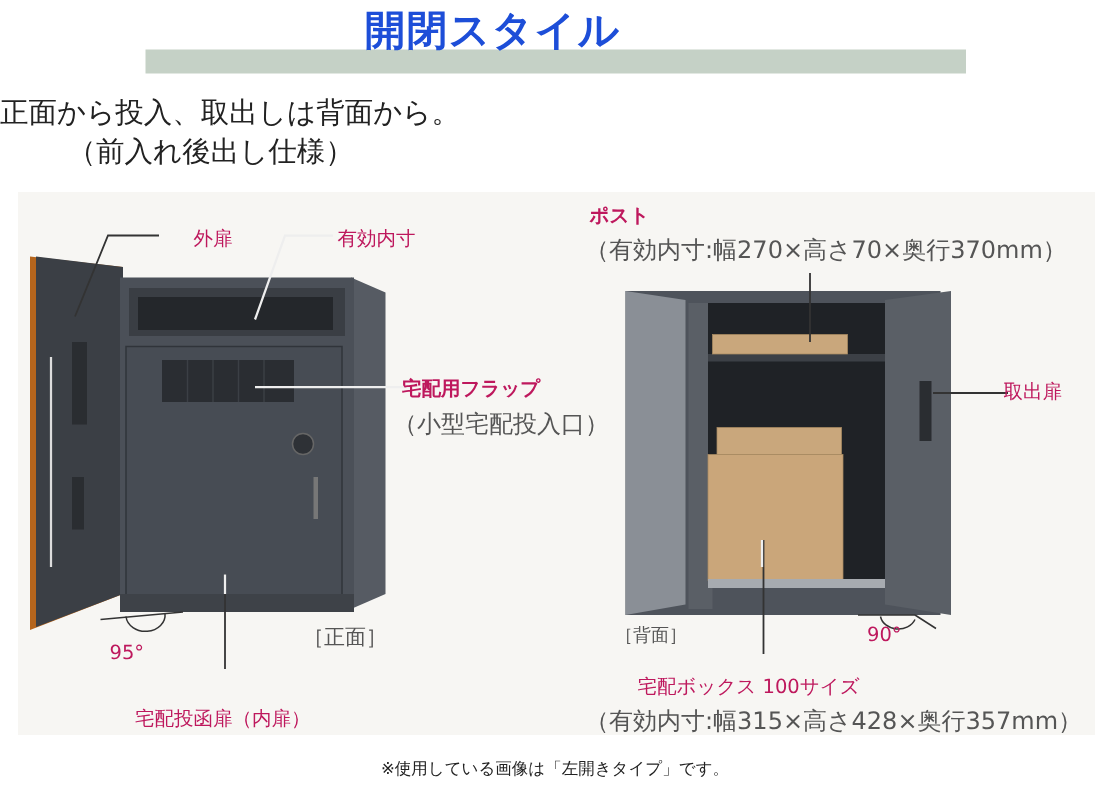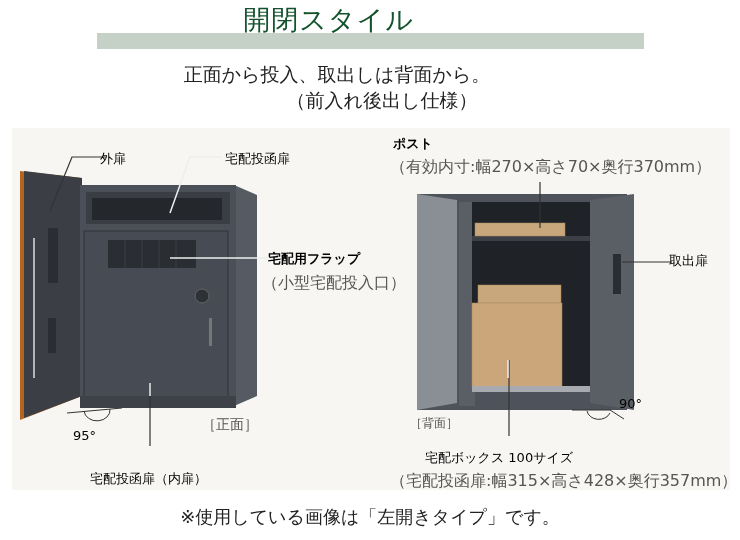--- a/index.html
+++ b/index.html
@@ -1,24 +1,24 @@
 <!DOCTYPE html>
 <html><head>
 <meta charset="utf-8">
 <style>
   html,body{margin:0;padding:0;background:#ffffff;}
   body{width:740px;height:540px;position:relative;overflow:hidden;font-family:"DejaVu Sans","Liberation Sans",sans-serif;color:#222;}
   .abs{position:absolute;}
   .title-band{left:97px;top:33px;width:547px;height:16px;background:#c5d1c6;}
-  .title{left:0;width:657px;top:2px;text-align:center;font-size:27px;font-weight:normal;color:#14532d;letter-spacing:1px;}
-  .subtitle{left:0;width:674px;text-align:center;font-size:19px;color:#222;}
+  .title{left:0;width:657px;top:2px;text-align:center;font-size:27px;font-weight:bold;color:#1d4ed8;letter-spacing:1px;}
+  .subtitle{left:0;width:674px;text-align:left;font-size:19px;color:#222;}
   .panel{left:12px;top:128px;width:718px;height:362px;background:#f7f6f3;}
-  .lbl{font-size:13px;color:#000000;white-space:nowrap;}
+  .lbl{font-size:13px;color:#be185d;white-space:nowrap;}
   .lbl-sub{font-size:16px;color:#555;white-space:nowrap;}
-  .footer{left:0;width:740px;top:505px;text-align:center;font-size:18px;color:#222;}
+  .footer{left:0;width:740px;top:505px;text-align:center;font-size:11px;color:#222;}
   svg{position:absolute;left:0;top:0;}
 </style>
 </head>
 <body>
 
 <div class="abs title-band"></div>
 <div class="abs title">開閉スタイル</div>
 <div class="abs subtitle" style="top:62px;">正面から投入、取出しは背面から。</div>
 <div class="abs subtitle" style="top:88px;margin-left:45px;">（前入れ後出し仕様）</div>
 
@@ -74,29 +74,29 @@
     <line x1="138" y1="255" x2="138" y2="318" stroke="#333" stroke-width="1.2"></line>
     <line x1="138" y1="255" x2="138" y2="268" stroke="#eee" stroke-width="1.5"></line>
 
     <line x1="528" y1="54" x2="528" y2="100" stroke="#333" stroke-width="1.2"></line>
     <line x1="497" y1="232" x2="497" y2="308" stroke="#333" stroke-width="1.2"></line>
     <line x1="496" y1="232" x2="496" y2="250" stroke="#eee" stroke-width="1.5"></line>
     <line x1="610" y1="134" x2="660" y2="134" stroke="#333" stroke-width="1.2"></line>
   </svg>
 </div>
 
-<div class="abs lbl" style="left:100px;top:150px;">外扉</div>
-<div class="abs lbl" style="left:225px;top:150px;">宅配投函扉</div>
+<div class="abs lbl" style="left:129px;top:150px;">外扉</div>
+<div class="abs lbl" style="left:225px;top:150px;">有効内寸</div>
 <div class="abs lbl" style="left:268px;top:250px;font-weight:bold;">宅配用フラップ</div>
 <div class="abs lbl-sub" style="left:262px;top:273px;">（小型宅配投入口）</div>
 <div class="abs lbl-sub" style="left:202px;top:416px;font-size:14px;">［正面］</div>
 <div class="abs lbl" style="left:73px;top:428px;">95°</div>
 <div class="abs lbl" style="left:90px;top:470px;">宅配投函扉（内扉）</div>
 
 <div class="abs lbl" style="left:393px;top:135px;font-weight:bold;">ポスト</div>
 <div class="abs lbl-sub" style="left:390px;top:157px;">（有効内寸:幅270×高さ70×奥行370mm）</div>
 <div class="abs lbl" style="left:669px;top:252px;">取出扉</div>
 <div class="abs lbl-sub" style="left:410px;top:415px;font-size:12px;">［背面］</div>
-<div class="abs lbl" style="left:578px;top:396px;margin-left:41px;">90°</div>
+<div class="abs lbl" style="left:578px;top:416px;">90°</div>
 <div class="abs lbl" style="left:393px;top:449px;margin-left:32px;">宅配ボックス 100サイズ</div>
-<div class="abs lbl-sub" style="left:390px;top:471px;">（宅配投函扉:幅315×高さ428×奥行357mm）</div>
+<div class="abs lbl-sub" style="left:390px;top:471px;">（有効内寸:幅315×高さ428×奥行357mm）</div>
 
 <div class="abs footer">※使用している画像は「左開きタイプ」です。</div>
 
 </body></html>

